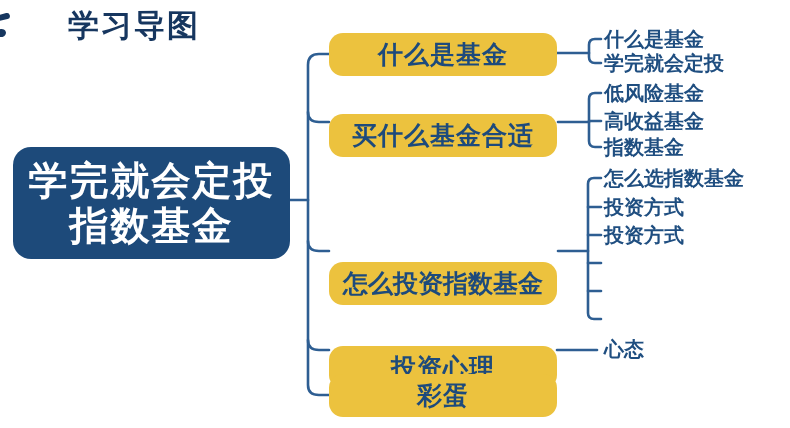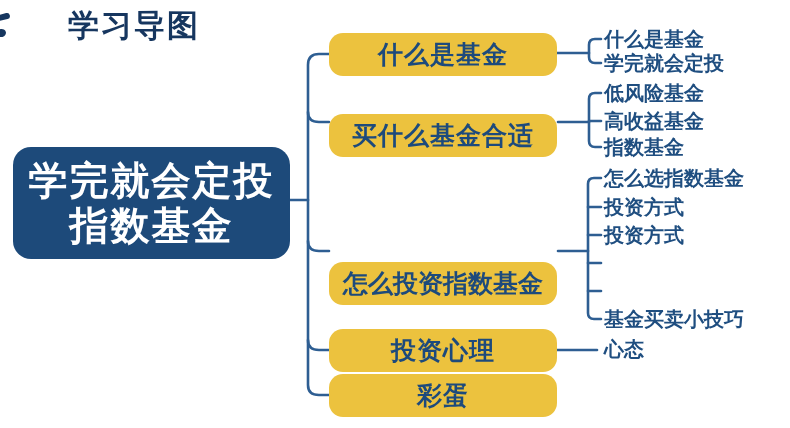--- a/index.html
+++ b/index.html
@@ -31,21 +31,21 @@
     font-size:39px;line-height:45px;letter-spacing:2px;text-align:center;}
 
   
   .branch-node{position:absolute;left:329px;width:228px;height:43px;
     background:var(--node-yellow);border-radius:14px;display:flex;align-items:center;
     justify-content:center;color:var(--node-text);font-weight:bold;font-size:25px;
     letter-spacing:1px;}
   .n1{top:33px;}
   .n2{top:114px;}
   .n3{top:230px;letter-spacing:0;margin-top:32px;}
-  .n4{top:329px;}
+  .n4{top:346px;}
   .n5{top:374px;}
 
   
   .leaf{position:absolute;left:604px;height:24px;line-height:24px;
     color:var(--leaf-text);font-weight:bold;font-size:20px;white-space:nowrap;}
 </style>
 </head>
 <body>
 
 <div class="canvas">
@@ -107,17 +107,16 @@
   <div class="leaf" style="top:27px">什么是基金</div>
   <div class="leaf" style="top:51px">学完就会定投</div>
 
   <div class="leaf" style="top:109px">高收益基金</div>
   <div class="leaf" style="top:81px">低风险基金</div>
   <div class="leaf" style="top:135px">指数基金</div>
 
   <div class="leaf" style="top:166px">怎么选指数基金</div>
   <div class="leaf" style="top:195px">投资方式</div>
   <div class="leaf" style="top:223px">投资方式</div>
-  <div class="leaf" style="top:307px">基金买卖小技巧</div>
 
   <div class="leaf" style="top:337px">心态</div>
 
 </div>
 
 </body></html>

